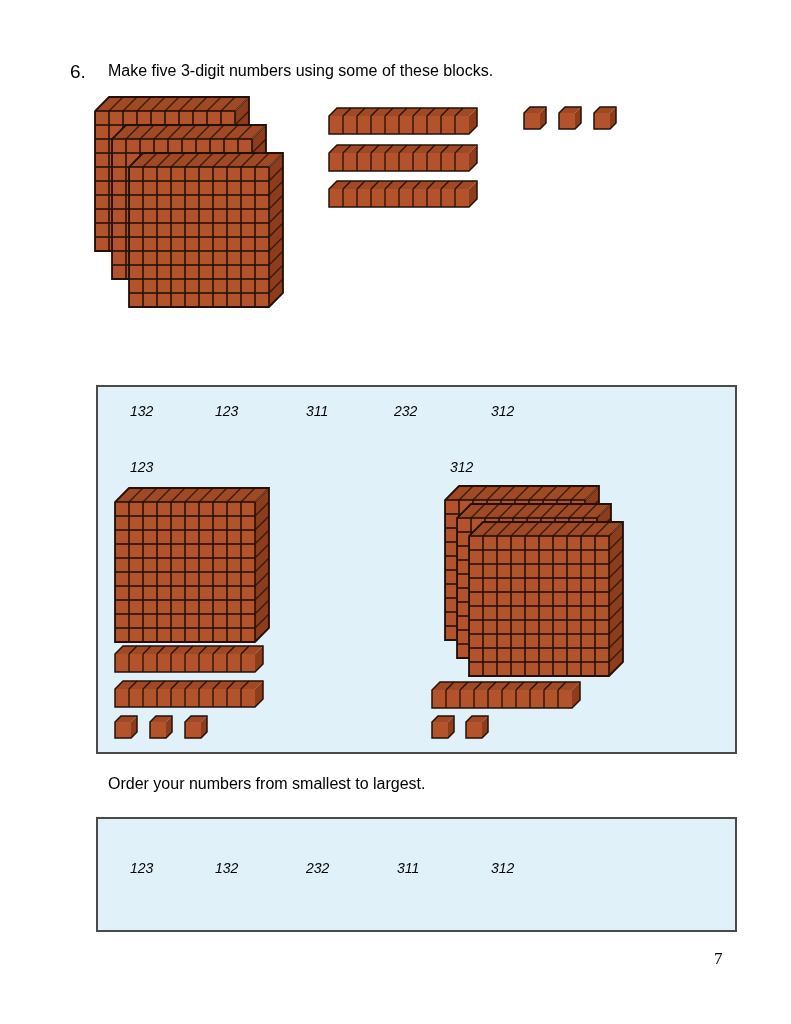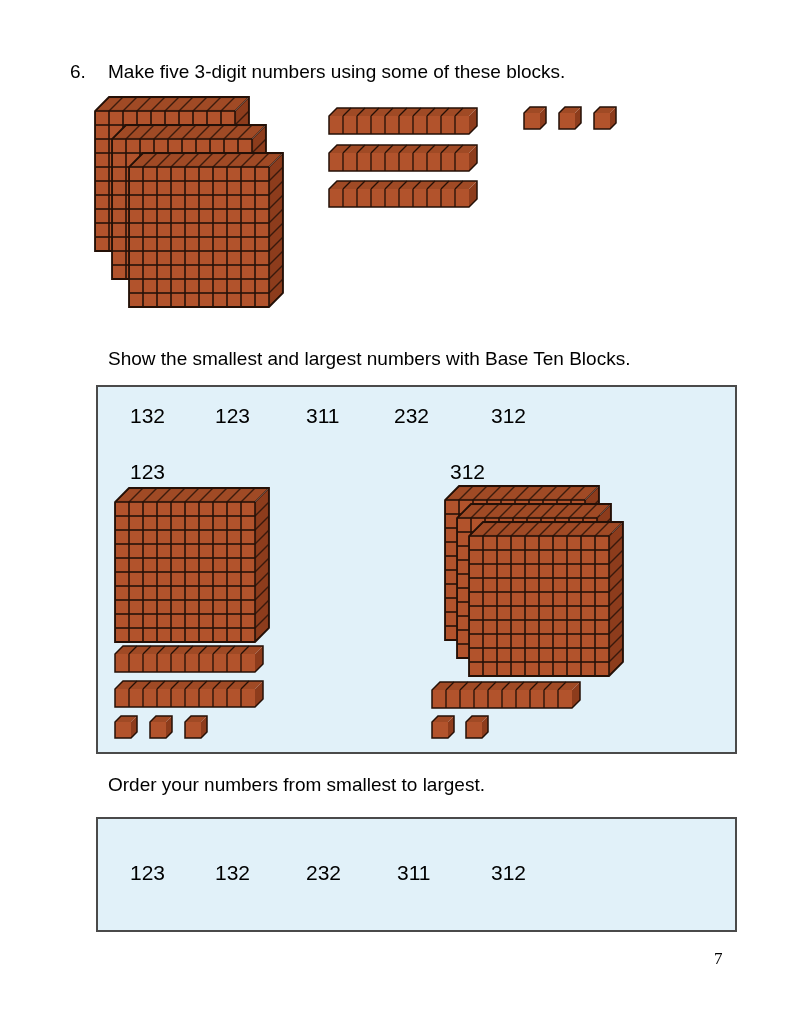--- a/index.html
+++ b/index.html
@@ -1,22 +1,22 @@
 <!DOCTYPE html>
 <html><head>
 <meta charset="utf-8">
 <style>
   html,body{margin:0;padding:0;background:#ffffff;}
   .page{
     position:relative;width:791px;height:1024px;background:#ffffff;
     font-family:"Liberation Sans",sans-serif;color:#000;overflow:hidden;
   }
   .abs{position:absolute;}
-  .txt{font-size:19px;line-height:1.2;white-space:nowrap;}
-  .num{font-size:21px;line-height:1.2;white-space:nowrap;}
+  .txt{font-size:16px;line-height:1.2;white-space:nowrap;}
+  .num{font-size:14px;line-height:1.2;white-space:nowrap;font-style:italic;}
   .qnum{font-size:19px;}
   .answer-box{
     left:96px;top:385px;width:637px;height:365px;
     background:#e1f1f9;border:2px solid #4a4a4a;
   }
   .ordered-box{
     left:96px;top:817px;width:637px;height:111px;
     background:#e1f1f9;border:2px solid #4a4a4a;
   }
   .page-num{font-family:"Liberation Serif",serif;font-size:17px;}
@@ -83,21 +83,20 @@
         <use href="#cube"></use>
       </svg>
     <svg class="abs" style="left:559px;top:107px;" width="22" height="22">
         <use href="#cube"></use>
       </svg>
     <svg class="abs" style="left:594px;top:107px;" width="22" height="22">
         <use href="#cube"></use>
       </svg>
   </div>
 
-  <span class="abs txt" style="left:108px;top:348px;">Show the smallest and largest numbers with Base Ten Blocks.</span>
 
   <div class="abs answer-box">
     <span class="abs num" style="left:32px;top:16px;">132</span>
     <span class="abs num" style="left:117px;top:16px;">123</span>
     <span class="abs num" style="left:208px;top:16px;">311</span>
     <span class="abs num" style="left:296px;top:16px;">232</span>
     <span class="abs num" style="left:393px;top:16px;">312</span>
 
     <span class="abs num" style="left:32px;top:72px;">123</span>
     <div>

